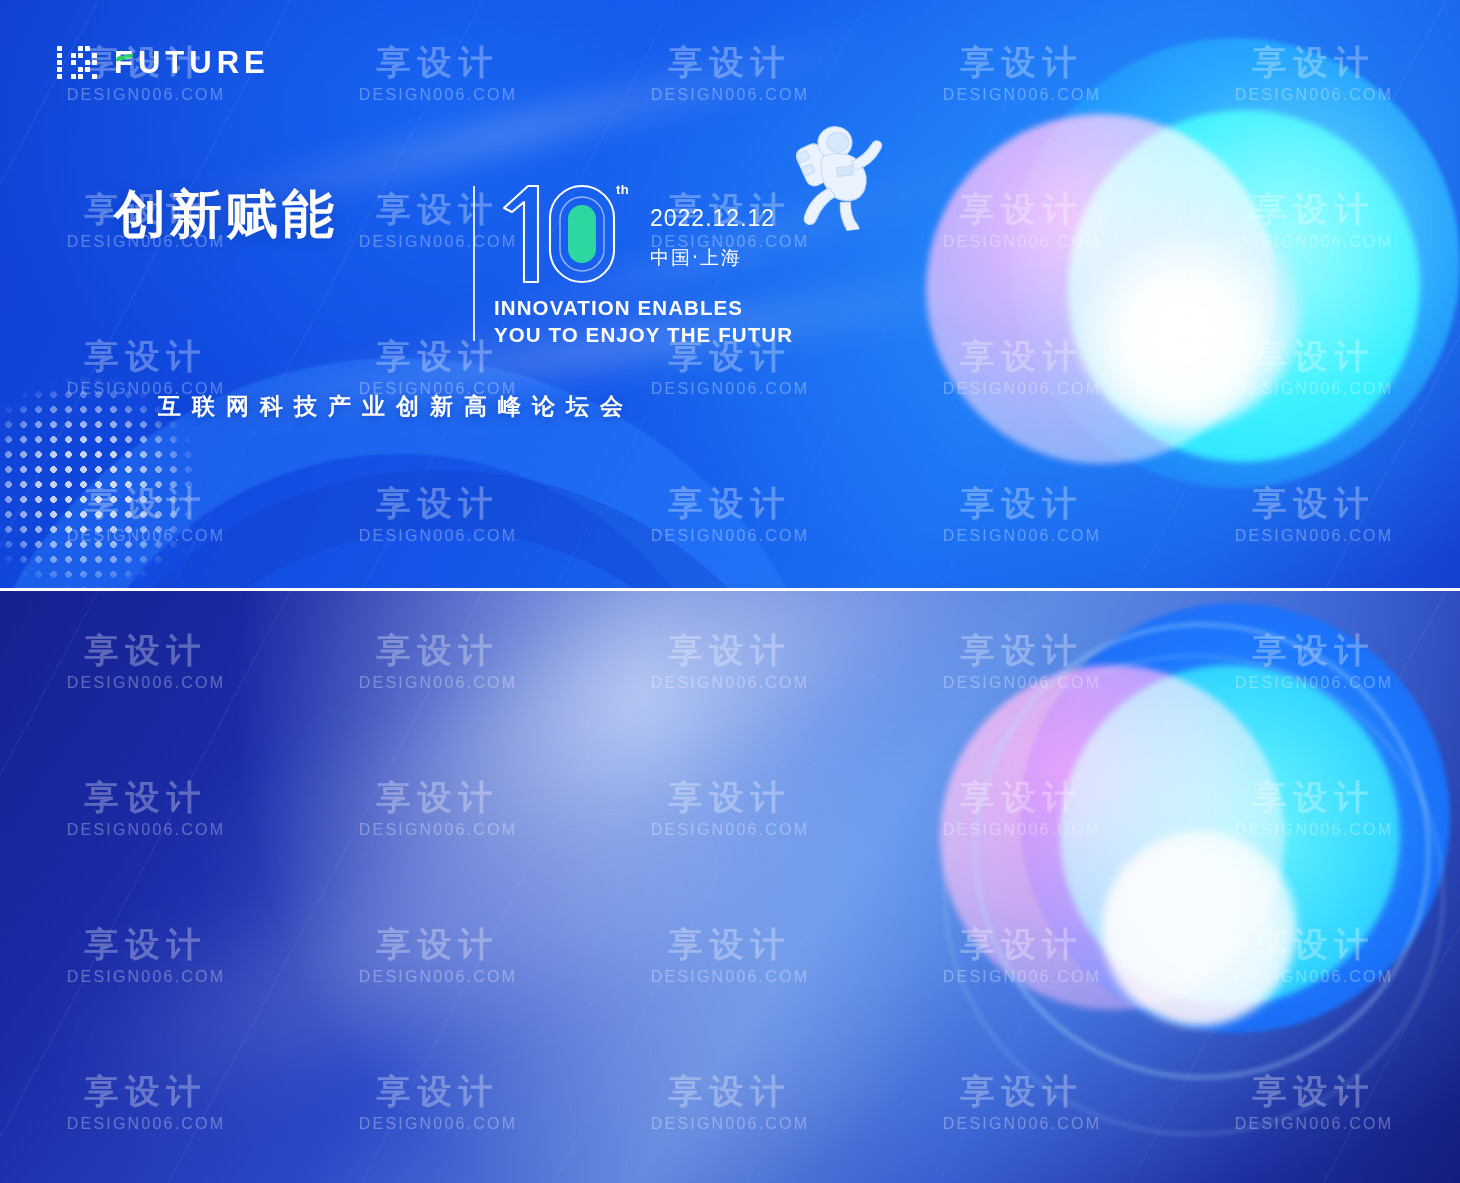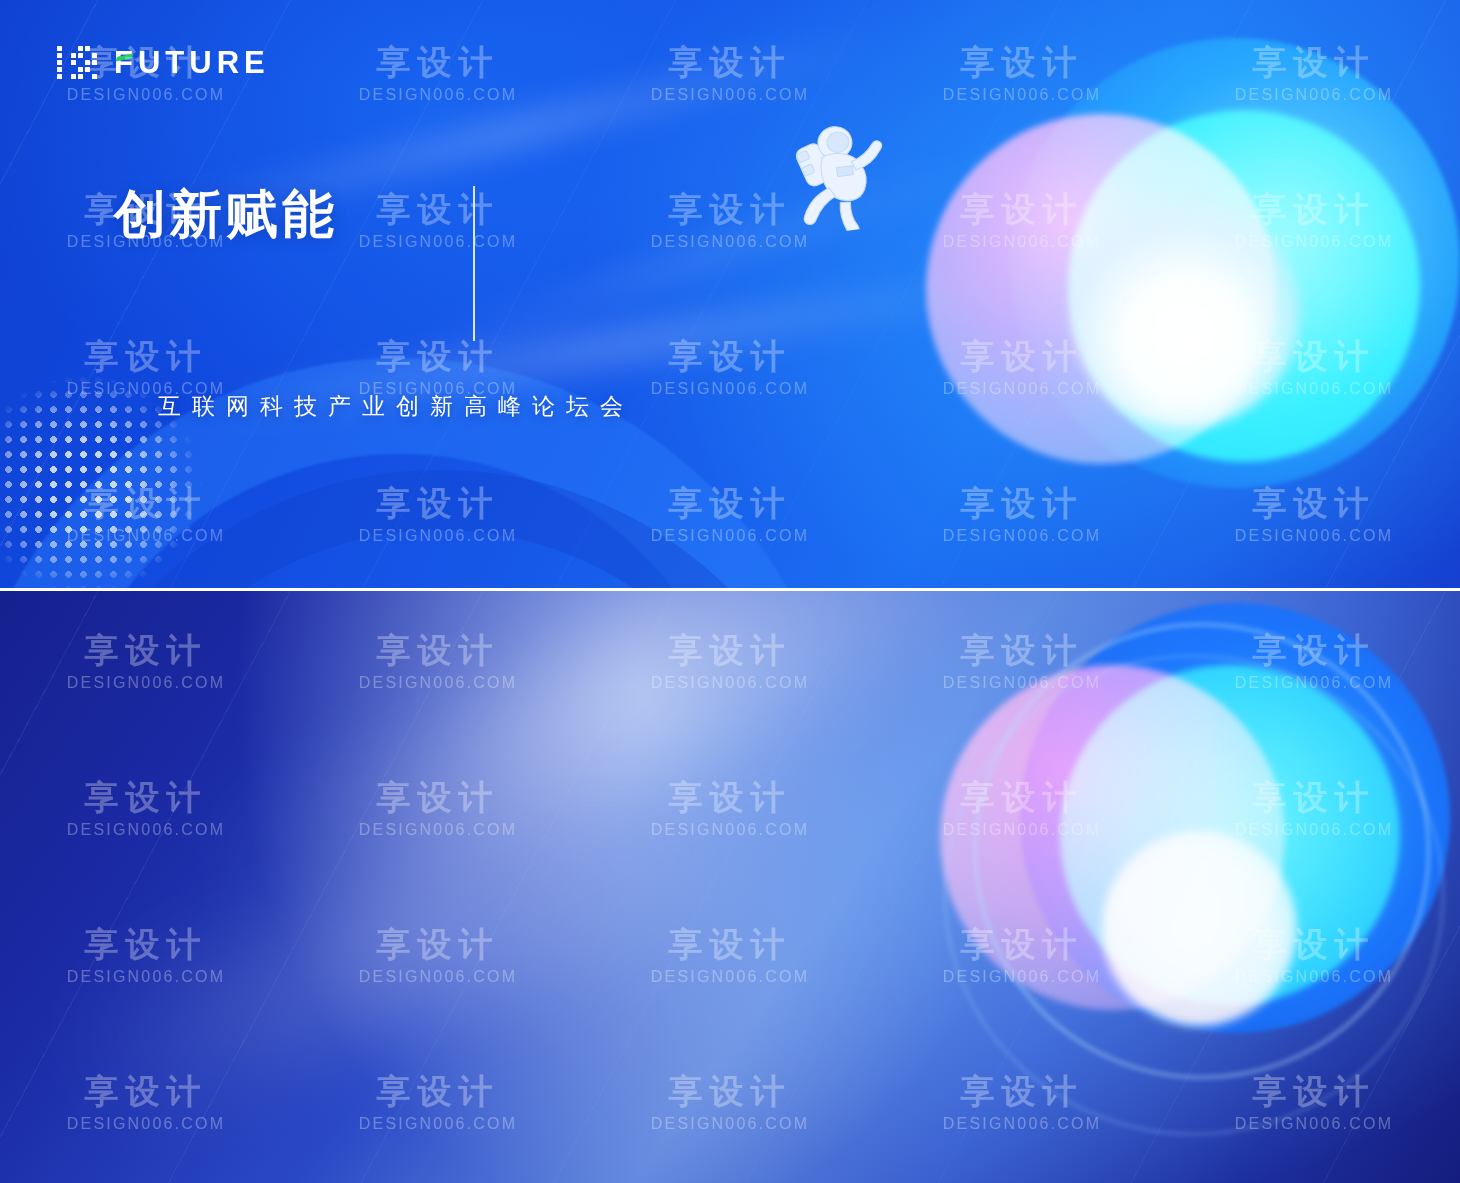--- a/index.html
+++ b/index.html
@@ -195,21 +195,21 @@
     font-size:19px; color:#fff; letter-spacing:2px; margin-top:14px;
     font-family:"DejaVu Sans","Liberation Sans",sans-serif;
   }
   .en{
     margin-top:4px; color:#fff; font-weight:700;
     font-size:20.5px; line-height:1.32; letter-spacing:1.1px;
     font-family:"Liberation Sans",sans-serif;
   }
 
   .subtitle{
-    position:absolute; color:#fff; font-weight:400;
+    position:absolute; color:#fff; font-weight:700;
     font-size:23px; letter-spacing:11px; white-space:nowrap;
     font-family:"DejaVu Sans","Liberation Sans",sans-serif;
     text-shadow:0 2px 10px rgba(0,25,110,.35);
     text-align:right;
   }
   #subtitle-top    { left:158px; top:391px; }
 
   
   .watermark{
     position:absolute; inset:0; z-index:30; pointer-events:none;
@@ -307,20 +307,41 @@
           <span>FUTURE</span>
         </div>
       </div>
 
       <div class="headline" id="headline-top">
         <div class="hl">创新赋能</div>
       </div>
 
       <div class="divider" id="divider-top"></div>
 
+      <div class="anniv" id="anniv-top">
+        <div class="anniv-row">
+          <div class="ten">
+            <svg viewBox="0 0 130 112" width="130" height="112" aria-hidden="true">
+              <path d="M10 30 L34 8 L44 8 L44 104 L30 104 L30 24 L18 34 Z" fill="none" stroke="#ffffff" stroke-width="2.1" stroke-linejoin="round"></path>
+              <rect x="56" y="8" width="64" height="96" rx="32" fill="none" stroke="#ffffff" stroke-width="2.1"></rect>
+              <rect x="66" y="19" width="44" height="74" rx="22" fill="none" stroke="rgba(255,255,255,.55)" stroke-width="1.4"></rect>
+              <rect x="74" y="27" width="28" height="58" rx="14" fill="#2ed6a0"></rect>
+            </svg>
+            <span class="ten-sup">th</span>
+          </div>
+          <div class="meta">
+            <div class="date">2022.12.12</div>
+            <div class="place">中国·上海</div>
+          </div>
+        </div>
+        <div class="en">
+          <div>INNOVATION ENABLES</div>
+          <div>YOU TO ENJOY THE FUTUR</div>
+        </div>
+      </div>
 
       <div class="subtitle" id="subtitle-top">互联网科技产业创新高峰论坛会</div>
     </div>
   </section>
 
   <div class="gap-line"></div>
 
   <section class="panel" id="panel-bottom">
     <div class="bg-base"></div>
     <div class="hairlines"></div>

